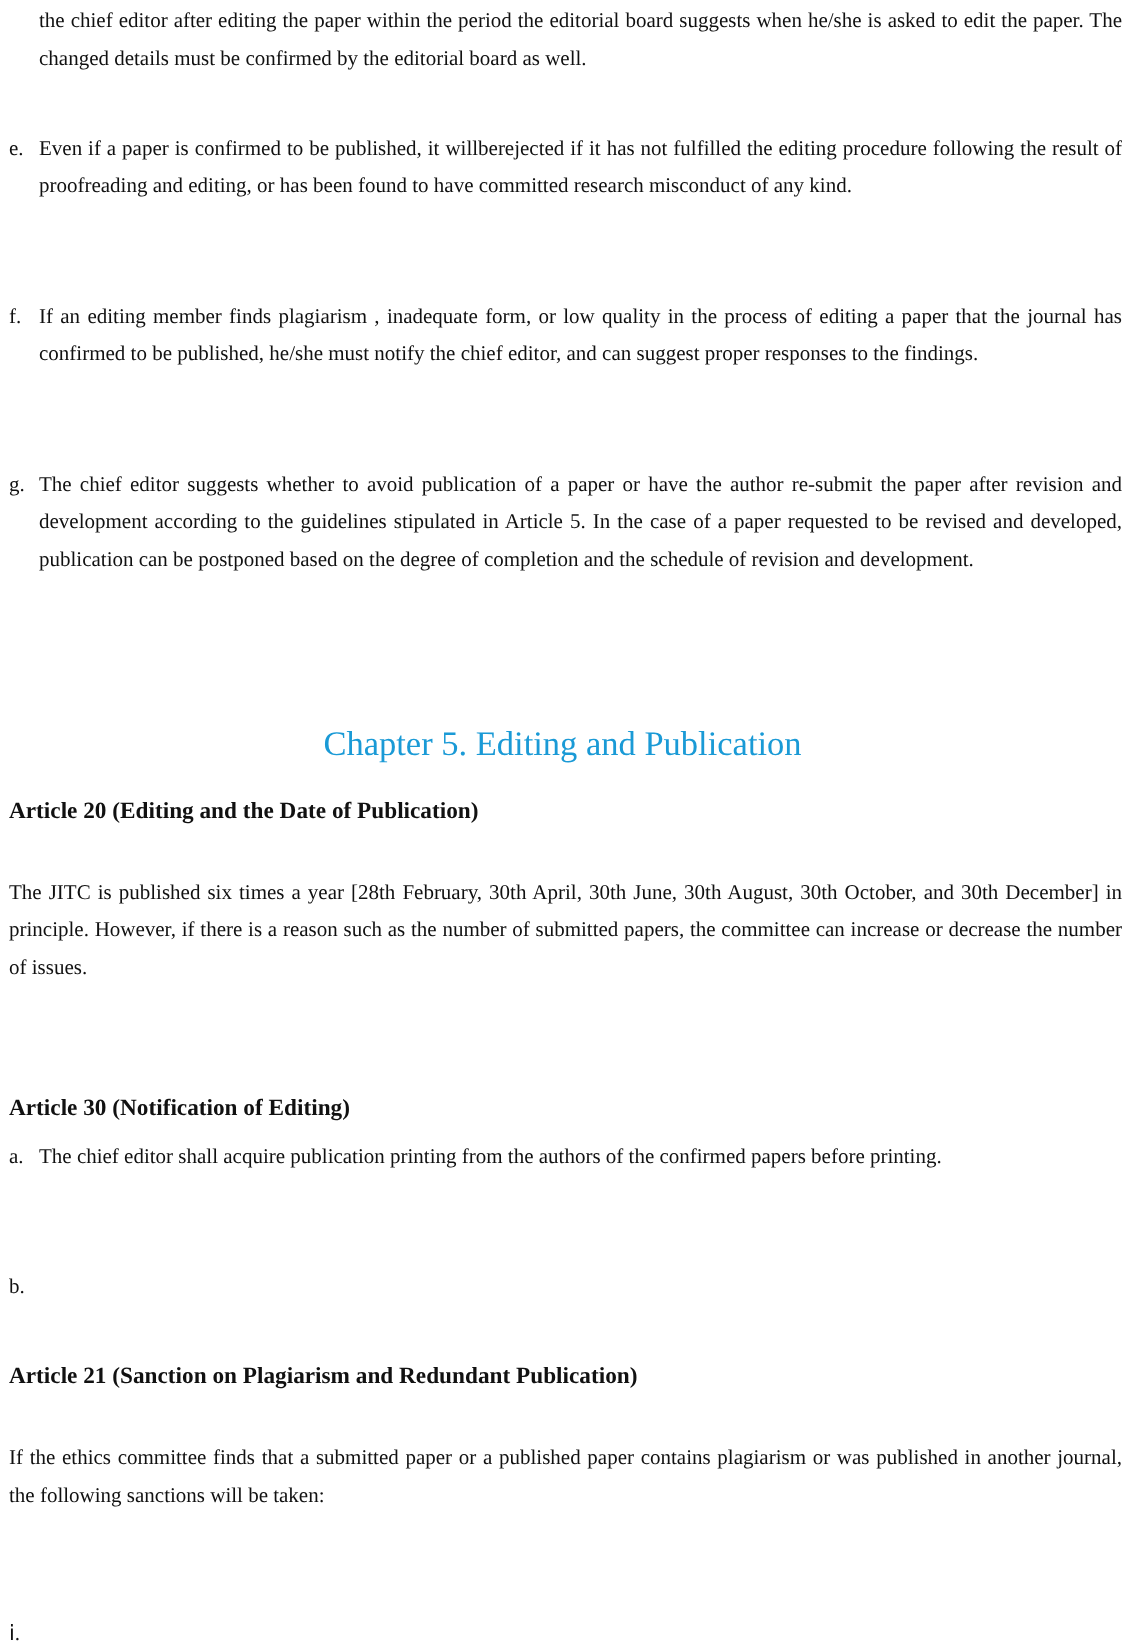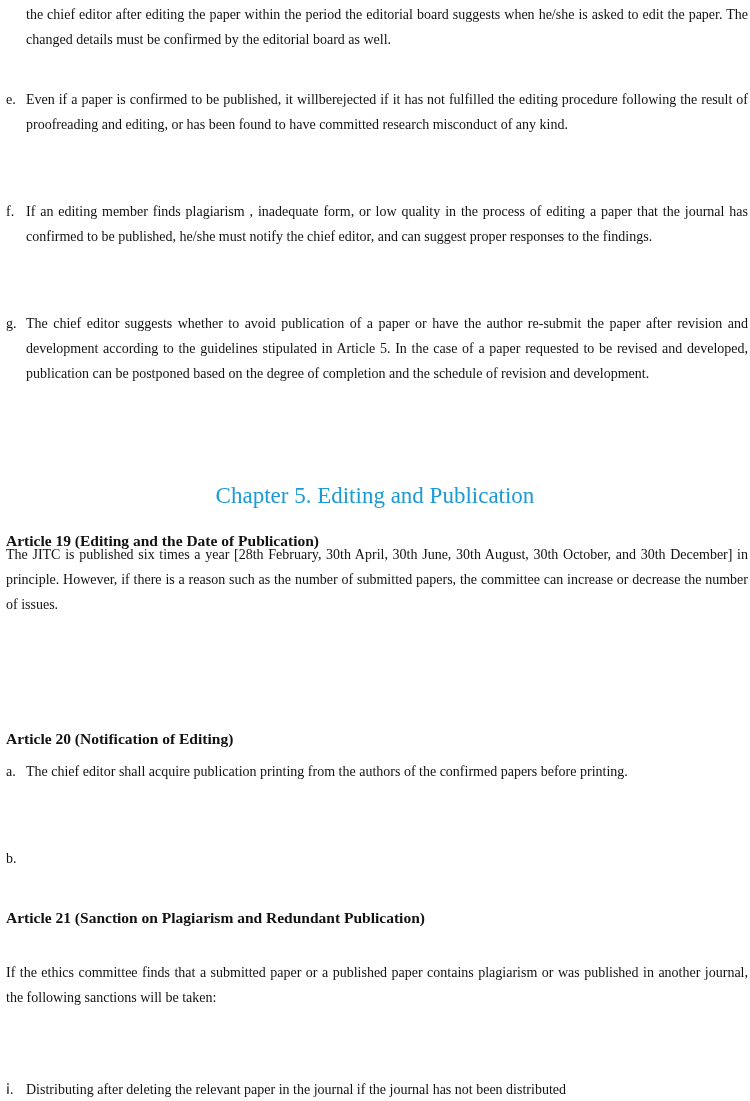--- a/index.html
+++ b/index.html
@@ -41,36 +41,35 @@
     <span>If an editing member finds plagiarism , inadequate form, or low quality in the process of editing a paper that the journal has confirmed to be published, he/she must notify the chief editor, and can suggest proper responses to the findings.</span>
   </div>
 
   <div class="p item" style="top:311px;">
     <span class="marker">g.</span>
     <span>The chief editor suggests whether to avoid publication of a paper or have the author re-submit the paper after revision and development according to the guidelines stipulated in Article 5. In the case of a paper requested to be revised and developed, publication can be postponed based on the degree of completion and the schedule of revision and development.</span>
   </div>
 
   <div class="chapter" style="top:450px;margin-top:31px;">Chapter 5. Editing and Publication</div>
 
-  <div class="head" style="top:530px;">Article 19 (Editing and the Date of Publication)</div>
-  <div class="p full" style="top:542px;">
+  <div class="head" style="top:530px;">Article 20 (Editing and the Date of Publication)</div>
+  <div class="p full" style="top:583px;">
     <span>The JITC is published six times a year [28th February, 30th April, 30th June, 30th August, 30th October, and 30th December] in principle. However, if there is a reason such as the number of submitted papers, the committee can increase or decrease the number of issues.</span>
   </div>
 
-  <div class="head" style="top:728px;">Article 20 (Notification of Editing)</div>
+  <div class="head" style="top:728px;">Article 30 (Notification of Editing)</div>
   <div class="p item" style="top:759px;">
     <span class="marker">a.</span>
     <span>The chief editor shall acquire publication printing from the authors of the confirmed papers before printing.</span>
   </div>
   <div class="p item" style="top:846px;">
     <span class="marker">b.</span>
   </div>
 
   <div class="head" style="top:907px;">Article 21 (Sanction on Plagiarism and Redundant Publication)</div>
   <div class="p full" style="top:960px;">
     <span>If the ethics committee finds that a submitted paper or a published paper contains plagiarism or was published in another journal, the following sanctions will be taken:</span>
   </div>
   <div class="p item" style="top:1077px; white-space: nowrap; text-align:left;">
     <span class="marker">ⅰ.</span>
-    <span>Distributing after deleting the relevant paper in the journal if the journal has not been distributed</span>
   </div>
 
 </div>
 
 </body></html>

